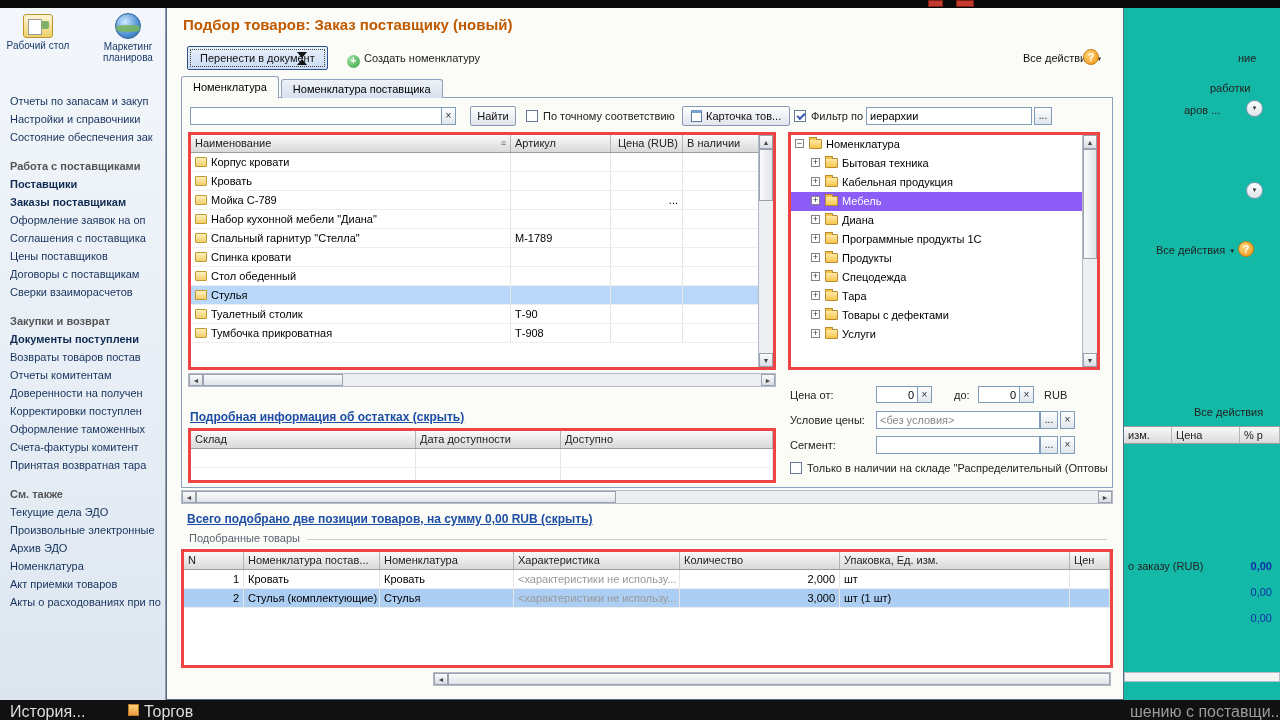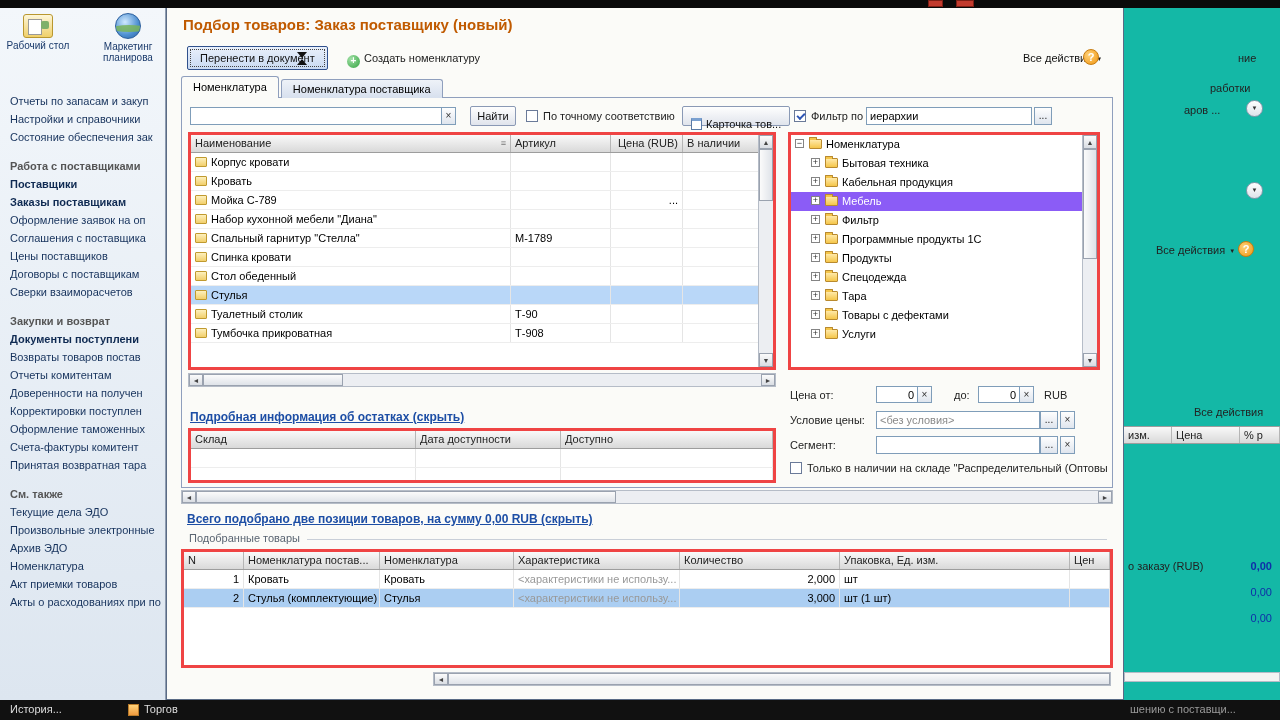--- a/index.html
+++ b/index.html
@@ -3,21 +3,21 @@
 <meta charset="utf-8">
 <style>
   *{box-sizing:border-box;margin:0;padding:0}
   body{font-family:"Liberation Sans",sans-serif}
   .screen{position:relative;width:1280px;height:720px;background:#000;overflow:hidden;font-size:11px}
 
   
   .topbar{position:absolute;left:0;top:0;width:1280px;height:8px;background:#0a0a0a}
   .redbtn{position:absolute;top:0;height:7px;background:#c23b2e;border:1px solid #7e1f16}
   .taskbar{position:absolute;left:0;top:700px;width:1280px;height:20px;background:#111;color:#ddd}
-  .taskbar span{position:absolute;top:3px;white-space:nowrap;font-size:11px}
+  .taskbar span{position:absolute;top:3px;white-space:nowrap;font-size:16px}
   .task-icon{position:absolute;left:128px;top:4px;width:11px;height:12px;background:linear-gradient(#ffd37a,#f09a3e);border:1px solid #b97b2a}
 
   
   .sidebar{position:absolute;left:0;top:8px;width:166px;height:692px;background:linear-gradient(180deg,#f3f7fb,#dde6f0);border-right:1px solid #8e9cb0;overflow:hidden}
   .side-top{position:absolute;left:0;top:4px;width:166px;display:flex;justify-content:space-between}
   .side-app{width:76px;text-align:center;font-size:10px;color:#1a3a6b;line-height:11px;cursor:default}
   .icon-desktop{width:30px;height:24px;margin:2px auto;position:relative;background:linear-gradient(#fdf6d8,#f0d06a);border:1px solid #b9972f;border-radius:3px}
   .icon-desktop::before{content:"";position:absolute;left:4px;top:4px;width:12px;height:14px;background:#fff;border:1px solid #999}
   .icon-desktop::after{content:"";position:absolute;right:3px;top:6px;width:8px;height:8px;background:#7fb069;border-radius:2px}
   .icon-globe{width:26px;height:26px;margin:1px auto 2px;border-radius:50%;background:radial-gradient(circle at 9px 8px,#cfe9ff,#4d8fd1 60%,#2b5f9e);border:1px solid #2b5f9e;position:relative;overflow:hidden}
@@ -178,21 +178,21 @@
       <div class="tab">Номенклатура поставщика</div>
     </div>
 
     <div class="panel">
 
       <input class="inp" style="left: 8px; top: 9px; width: 252px;" value="">
       <div class="xbtn" style="left:259px;top:9px"></div>
       <div class="btn" style="position:absolute;left:288px;top:8px;width:46px;height:20px;line-height:18px">Найти</div>
       <div class="cb" style="left:344px;top:12px"></div>
       <div class="cb-label" style="left:361px;top:12px">По точному соответствию</div>
-      <div class="btn" style="position:absolute;left:500px;top:8px;height:20px;line-height:18px;padding:8px 8px"><span class="card-icon"></span><span>Карточка тов...</span></div>
+      <div class="btn" style="position:absolute;left:500px;top:8px;height:20px;line-height:18px;padding:0 8px"><span class="card-icon"></span><span>Карточка тов...</span></div>
       <div class="cb checked" style="left:612px;top:12px"></div>
       <div class="cb-label" style="left:629px;top:12px">Фильтр по</div>
       <div class="fakeinp" style="left:684px;top:9px;width:166px">иерархии</div>
       <div class="dots" style="left:852px;top:9px">...</div>
 
       <div class="grid-wrap" style="left:6px;top:34px;width:588px;height:238px">
         <div class="thead" style="width:571px">
           <div class="tcell c-name"><span>Наименование</span><span class="sort"></span></div>
           <div class="tcell c-art">Артикул</div>
           <div class="tcell c-price">Цена (RUB)</div>
@@ -296,21 +296,21 @@
             </div>
           </div>
       </div>
 
       <div class="grid-wrap" style="left:606px;top:34px;width:312px;height:238px">
         <div id="tree-rows" style="width:296px">
             <div class="tree-row"><span class="expander minus"></span><span class="folder"></span><span class="tree-label">Номенклатура</span></div>
             <div class="tree-row child"><span class="expander plus"></span><span class="folder"></span><span class="tree-label">Бытовая техника</span></div>
             <div class="tree-row child"><span class="expander plus"></span><span class="folder"></span><span class="tree-label">Кабельная продукция</span></div>
             <div class="tree-row child tsel"><span class="expander plus"></span><span class="folder"></span><span class="tree-label">Мебель</span></div>
-            <div class="tree-row child"><span class="expander plus"></span><span class="folder"></span><span class="tree-label">Фильтр</span></div>
+            <div class="tree-row child"><span class="expander plus"></span><span class="folder"></span><span class="tree-label">Диана</span></div>
             <div class="tree-row child"><span class="expander plus"></span><span class="folder"></span><span class="tree-label">Программные продукты 1С</span></div>
             <div class="tree-row child"><span class="expander plus"></span><span class="folder"></span><span class="tree-label">Продукты</span></div>
             <div class="tree-row child"><span class="expander plus"></span><span class="folder"></span><span class="tree-label">Спецодежда</span></div>
             <div class="tree-row child"><span class="expander plus"></span><span class="folder"></span><span class="tree-label">Тара</span></div>
             <div class="tree-row child"><span class="expander plus"></span><span class="folder"></span><span class="tree-label">Товары с дефектами</span></div>
             <div class="tree-row child"><span class="expander plus"></span><span class="folder"></span><span class="tree-label">Услуги</span></div>
           </div>
         <div class="vscroll">
           <div class="sbtn up"></div>
           <div class="vtrack">

